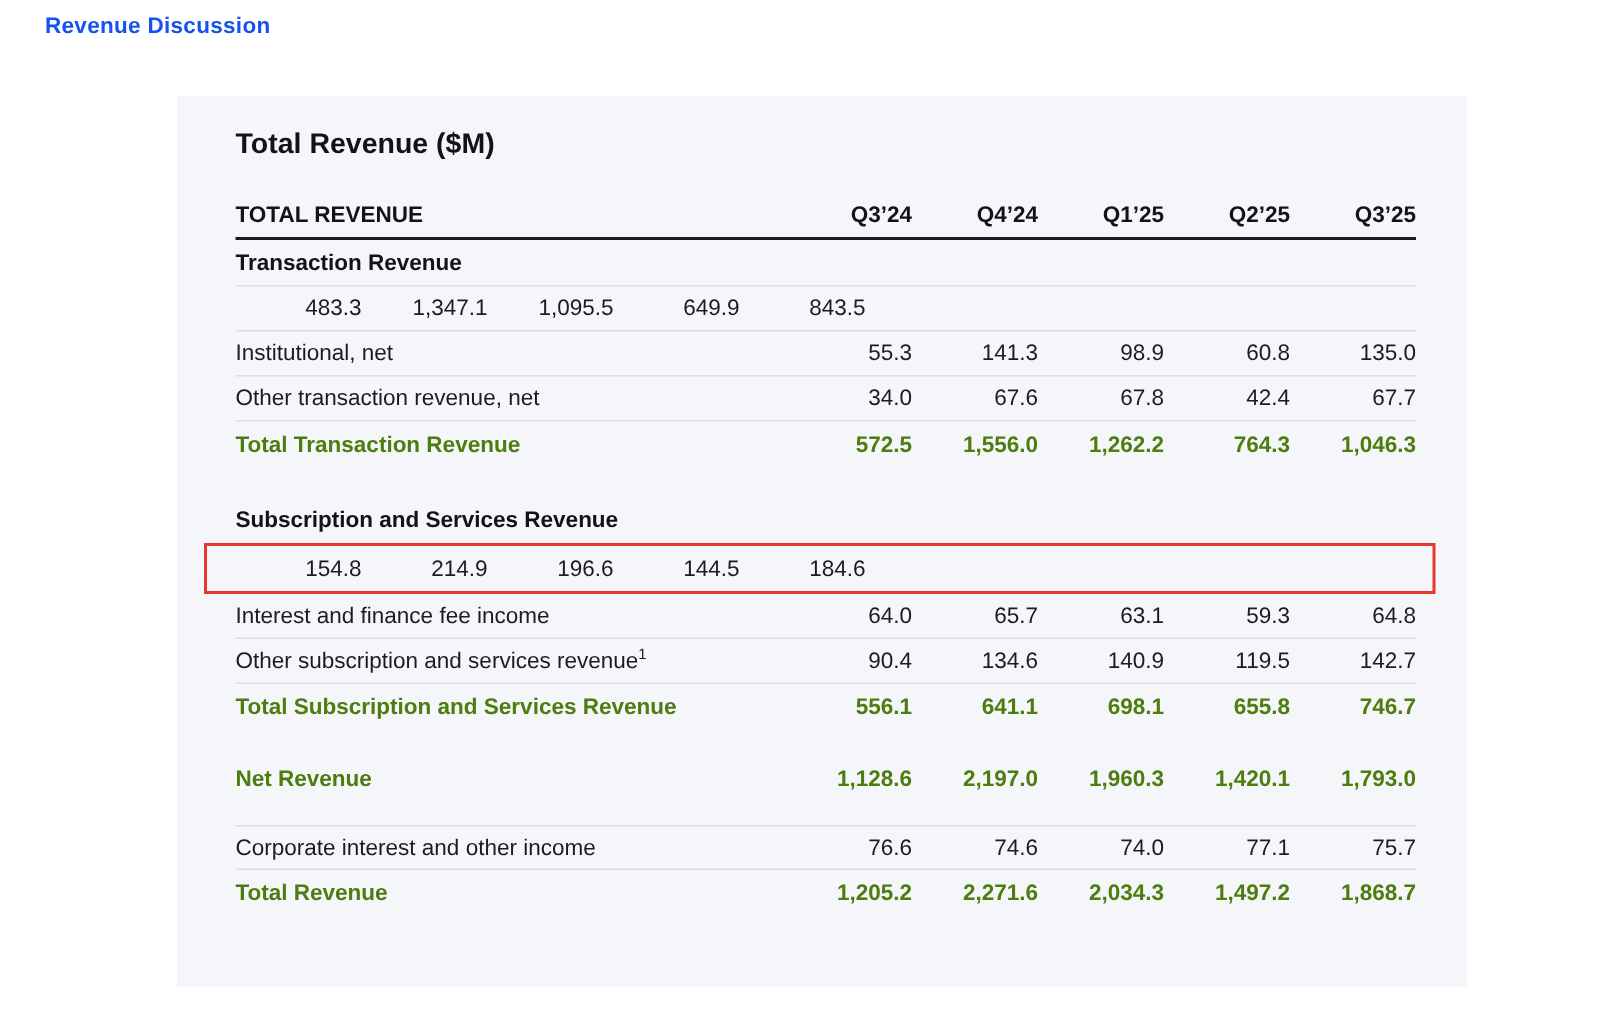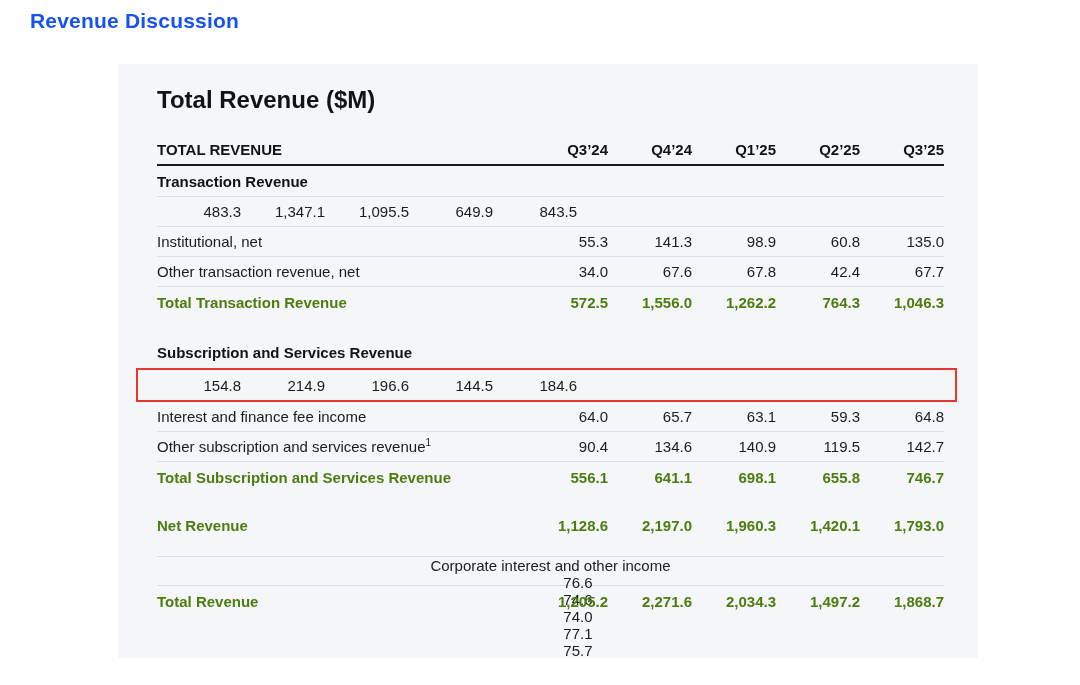--- a/index.html
+++ b/index.html
@@ -8,35 +8,35 @@
     background: #ffffff;
     font-family: "Liberation Sans", sans-serif;
     color: #1b1c20;
     overflow: hidden;
   }
   .page { position: relative; width: 1080px; height: 685px; }
 
   .page-heading {
     position: absolute;
     left: 30px; top: 9px;
-    font-size: 21px;
+    font-size: 15px;
     font-weight: bold;
     letter-spacing: 0.2px;
   }
 
   .card {
     position: absolute;
     left: 118px; top: 64px;
     width: 860px; height: 594px;
     background: #f5f6f9;
     padding: 22px 34px 20px 39px;
   }
 
   .card-title {
-    font-size: 24px;
+    font-size: 19px;
     font-weight: bold;
     color: #121317;
     margin-bottom: 21px;
   }
 
   .row {
     display: flex;
     align-items: center;
     height: 30px;
     font-size: 15px;
@@ -46,21 +46,21 @@
 
   .header-row { height: 31px; border-bottom: 2px solid #1a1b1f; }
   .header-row .label, .header-row .col { font-weight: bold; color: #121317; }
 
   .row.section { height: 31px; justify-content: center; }
   .row.section .label { font-weight: bold; color: #121317; }
 
   .row.total .label, .row.total .col { font-weight: bold; color: #4d7c0f; }
 
   .row.bb { border-bottom: 1px solid #dcdee3; }
-  .row.bt { border-top: 1px solid #dcdee3; flex-direction: column; }
+  .row.bt { border-top: 1px solid #dcdee3; }
 
   .highlight-box {
     border: 2px solid #e8382d;
     margin-left: -21px;
     margin-right: -13px;
     padding-left: 19px;
     padding-right: 11px;
   }
 
   sup { font-size: 10px; vertical-align: super; line-height: 0; }

